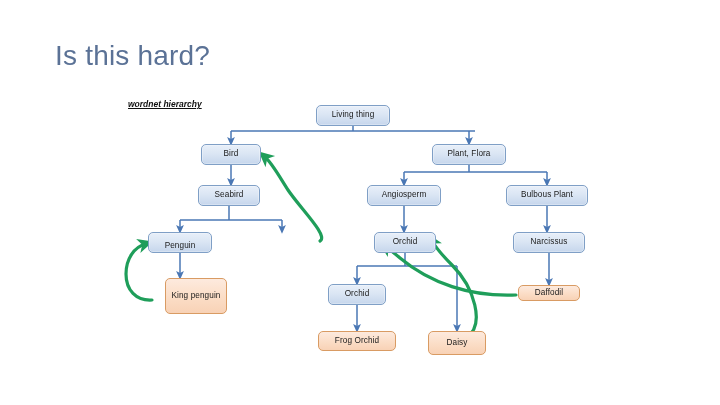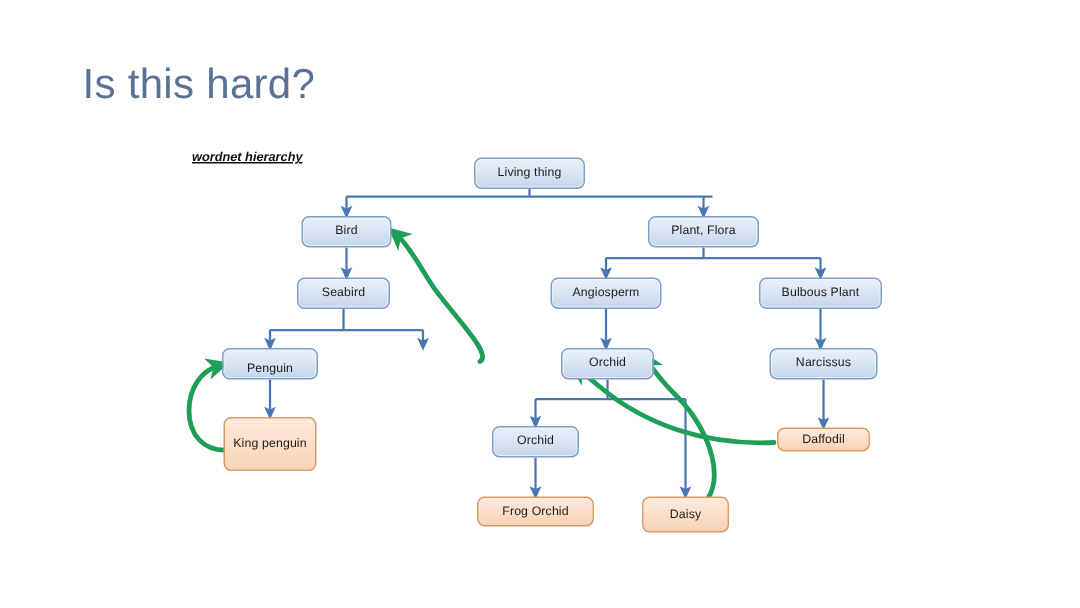--- a/index.html
+++ b/index.html
@@ -147,21 +147,21 @@
 
 
   <div class="node blue" style="left:374px;top:232px;width:62px;height:21px;">
     <span class="lbl">Orchid</span>
   </div>
 
   <div class="node blue" style="left:513px;top:232px;width:72px;height:21px;">
     <span class="lbl">Narcissus</span>
   </div>
 
-  <div class="node orange" style="left:149px;top:278px;width:62px;height:36px;">
+  <div class="node orange" style="left:165px;top:278px;width:62px;height:36px;">
     <span class="lbl">King penguin</span>
   </div>
 
   <div class="node blue" style="left:328px;top:284px;width:58px;height:21px;text-align:center;">
     <span class="lbl">Orchid</span>
   </div>
 
   <div class="node orange" style="left:518px;top:285px;width:62px;height:16px;">
     <span class="lbl">Daffodil</span>
   </div>

